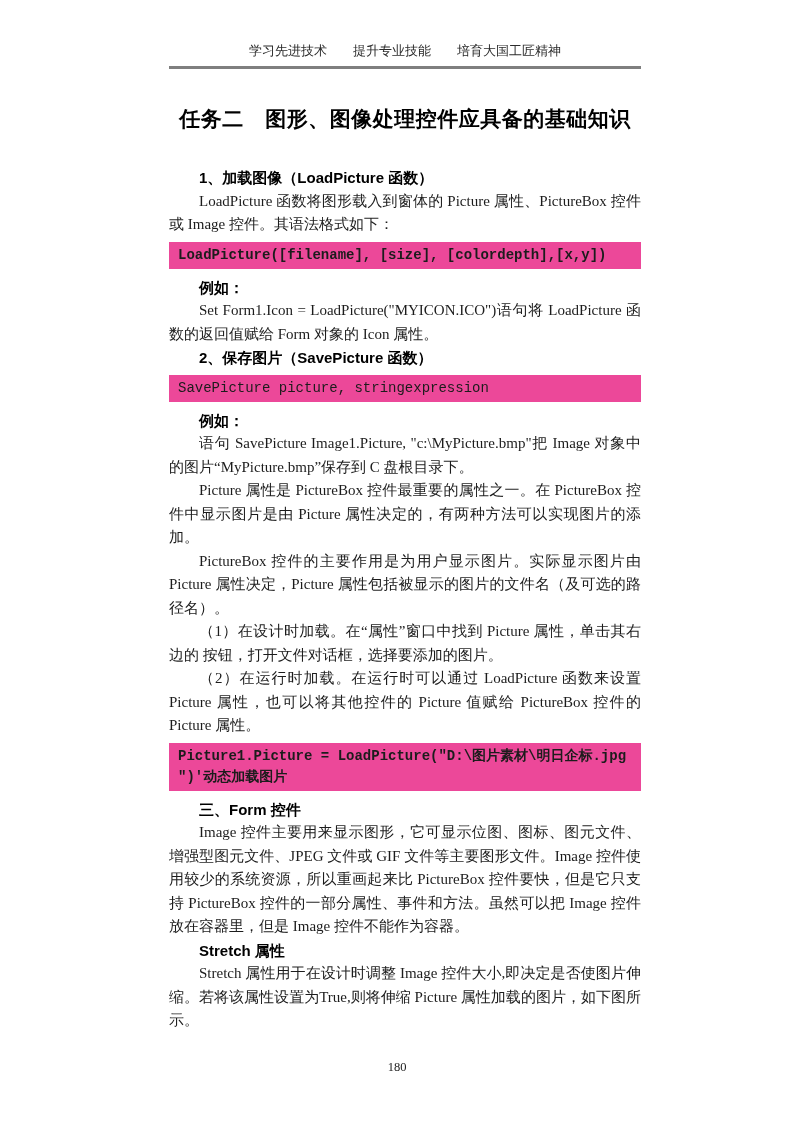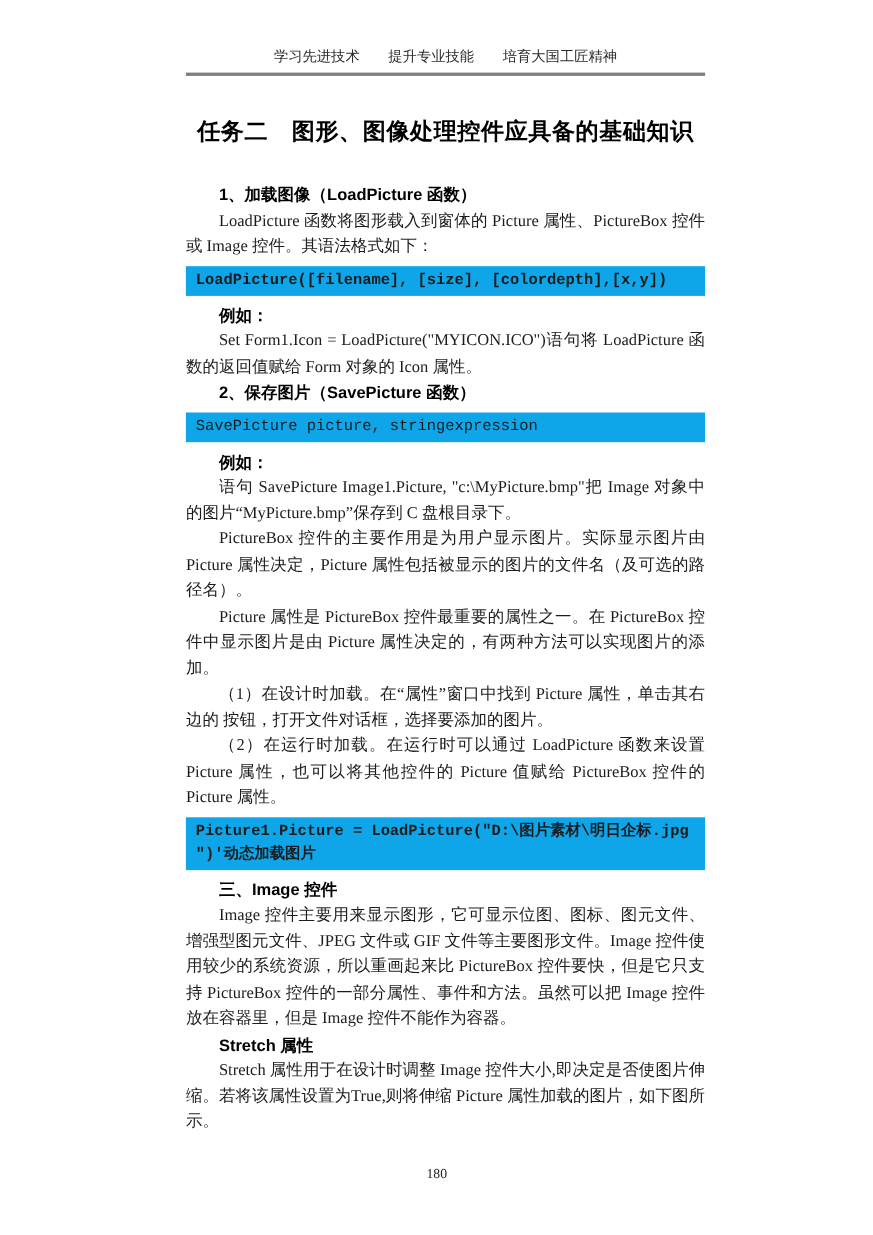--- a/index.html
+++ b/index.html
@@ -62,21 +62,21 @@
     line-height: 23.5px;
     text-align: left;
   }
   .para {
     margin: 0;
     text-indent: 2em;
   }
   .code {
     margin: 5px 0 7px 0;
     padding: 3px 9px;
-    background: #0ea5e9;
+    background: #ec4899;
     font-family: "Liberation Mono", "DejaVu Sans Mono", monospace;
     font-size: 14px;
     line-height: 21px;
     text-align: left;
     white-space: pre-wrap;
   }
   .code.bold { font-weight: bold; }
   
   .page-footer {
     position: absolute;
@@ -110,27 +110,27 @@
     <p class="para">LoadPicture 函数将图形载入到窗体的 Picture 属性、PictureBox 控件或 Image 控件。其语法格式如下：</p>
     <div class="code bold">LoadPicture([filename], [size], [colordepth],[x,y])</div>
     <p class="ex-label">例如：</p>
     <p class="para">Set Form1.Icon = LoadPicture("MYICON.ICO")语句将 LoadPicture 函数的返回值赋给 Form 对象的 Icon 属性。</p>
 
     <h3 class="h-sub">2、保存图片（SavePicture 函数）</h3>
     <div class="code">SavePicture picture, stringexpression</div>
     <p class="ex-label">例如：</p>
     <p class="para">语句 SavePicture Image1.Picture, "c:\MyPicture.bmp"把 Image 对象中的图片“MyPicture.bmp”保存到 C 盘根目录下。</p>
 
+    <p class="para">Picture 属性是 PictureBox 控件最重要的属性之一。在 PictureBox 控件中显示图片是由 Picture 属性决定的，有两种方法可以实现图片的添加。</p>
     <p class="para">PictureBox 控件的主要作用是为用户显示图片。实际显示图片由 Picture 属性决定，Picture 属性包括被显示的图片的文件名（及可选的路径名）。</p>
-    <p class="para">Picture 属性是 PictureBox 控件最重要的属性之一。在 PictureBox 控件中显示图片是由 Picture 属性决定的，有两种方法可以实现图片的添加。</p>
     <p class="para">（1）在设计时加载。在“属性”窗口中找到 Picture 属性，单击其右边的 按钮，打开文件对话框，选择要添加的图片。</p>
     <p class="para">（2）在运行时加载。在运行时可以通过 LoadPicture 函数来设置 Picture 属性，也可以将其他控件的 Picture 值赋给 PictureBox 控件的 Picture 属性。</p>
     <div class="code bold">Picture1.Picture = LoadPicture("D:\图片素材\明日企标.jpg ")'动态加载图片</div>
 
-    <h2 class="h-sec">三、Image 控件</h2>
+    <h2 class="h-sec">三、Form 控件</h2>
     <p class="para">Image 控件主要用来显示图形，它可显示位图、图标、图元文件、增强型图元文件、JPEG 文件或 GIF 文件等主要图形文件。Image 控件使用较少的系统资源，所以重画起来比 PictureBox 控件要快，但是它只支持 PictureBox 控件的一部分属性、事件和方法。虽然可以把 Image 控件放在容器里，但是 Image 控件不能作为容器。</p>
     <h3 class="h-sub">Stretch 属性</h3>
     <p class="para">Stretch 属性用于在设计时调整 Image 控件大小,即决定是否使图片伸缩。若将该属性设置为True,则将伸缩 Picture 属性加载的图片，如下图所示。</p>
 
   </article>
 
   <footer class="page-footer">
     <span>180</span>
   </footer>
 

